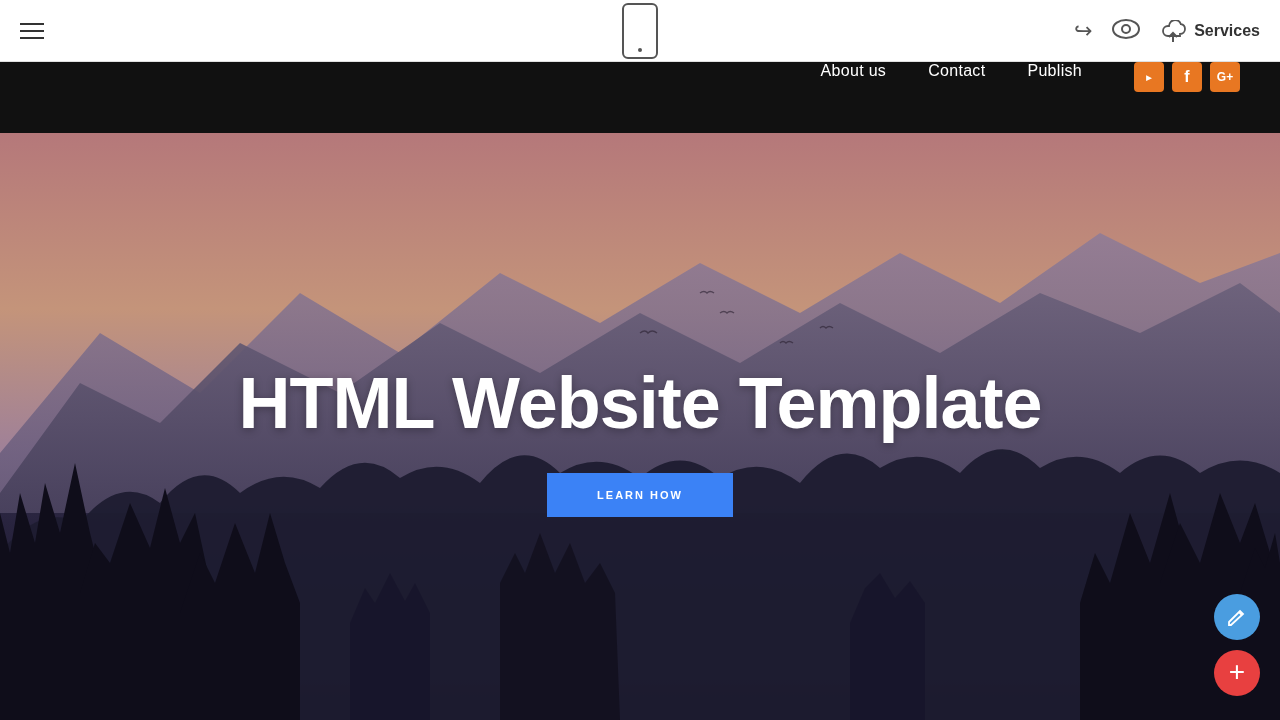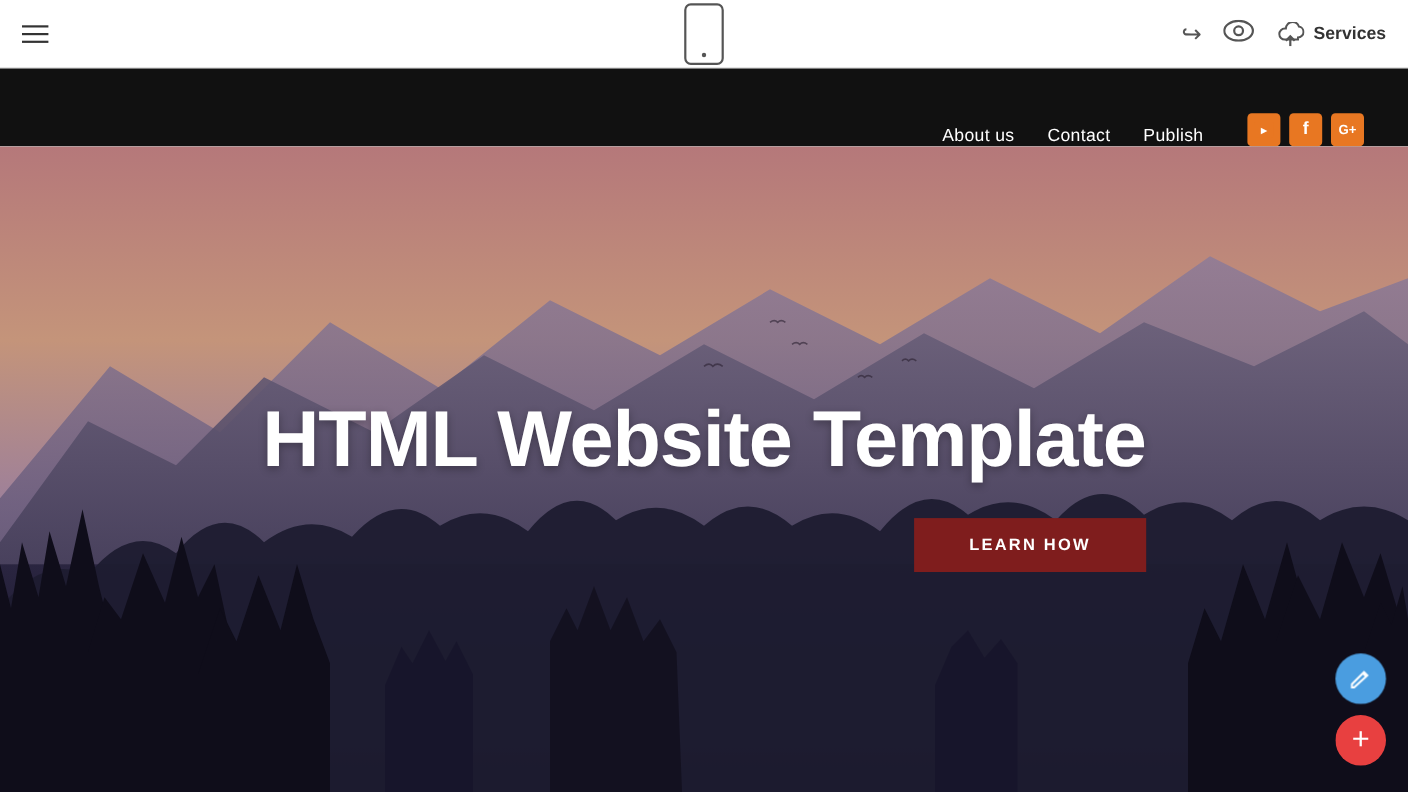--- a/index.html
+++ b/index.html
@@ -51,24 +51,24 @@
       background: none; border: none; cursor: pointer;
       font-size: 16px; font-weight: 600; color: #333;
     }
 
     
     #navbar {
       width: 1280px;
       height: 71px;
       background: #111;
       display: flex;
-      align-items: flex-end;
+      align-items: flex-start;
       justify-content: flex-end;
       padding: 0 40px;
-      gap: 30px;
+      gap: 42px;
     }
     .nav-link {
       color: #fff;
       font-size: 16px;
       font-weight: 500;
       text-decoration: none;
       cursor: pointer;
       letter-spacing: 0.3px;
     }
     .social-icons {
@@ -99,38 +99,38 @@
     }
 
     
     .svg-layer {
       position: absolute; bottom: 0; left: 0; width: 100%; height: 100%;
     }
 
     
     .hero-content {
       position: relative; z-index: 5;
-      display: flex; flex-direction: column; align-items: flex-end; gap: 30px;
+      display: flex; flex-direction: column; align-items: center; gap: 30px;
       margin-top: 28px;
     }
     .hero-title {
       color: #fff;
       font-size: 72px;
       font-weight: 900;
       text-align: center;
       line-height: 1.1;
       text-shadow: 0 2px 8px rgba(0,0,0,0.3);
       letter-spacing: -1px;
     }
     .learn-how-btn {
-      background: #7f1d1d;
+      background: #3b82f6;
       color: #fff;
       border: none;
       padding: 16px 50px;
-      font-size: 15px;
+      font-size: 11px;
       font-weight: 700;
       letter-spacing: 2px;
       cursor: pointer;
       text-transform: uppercase;
     }
 
     
     .fab-blue {
       position: fixed;
       bottom: 80px; right: 20px;

